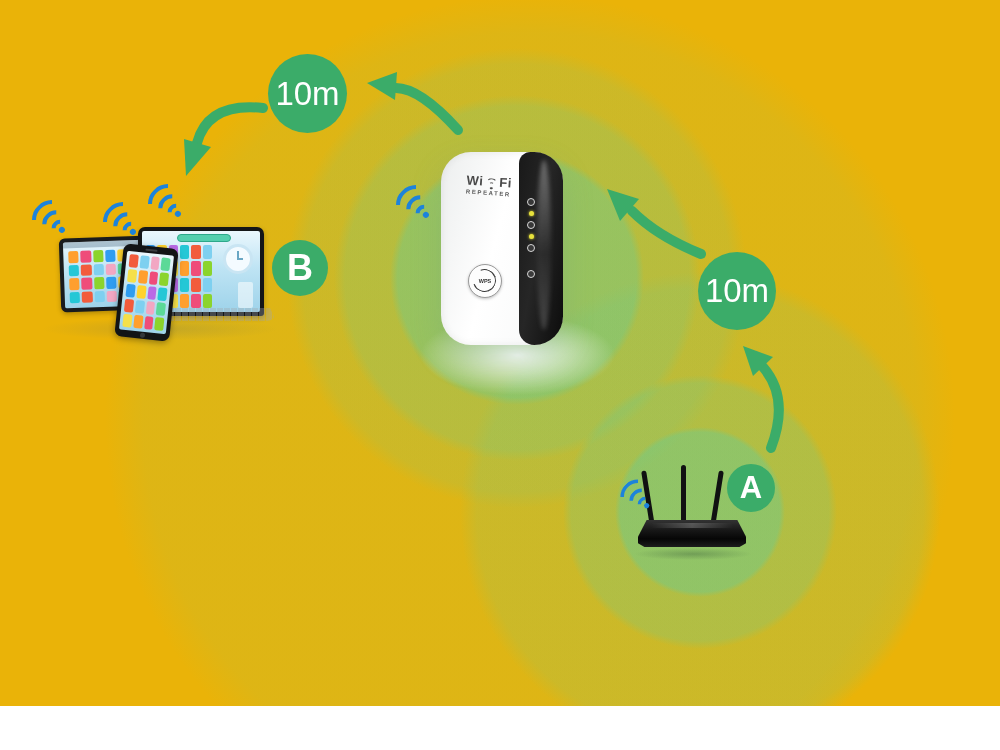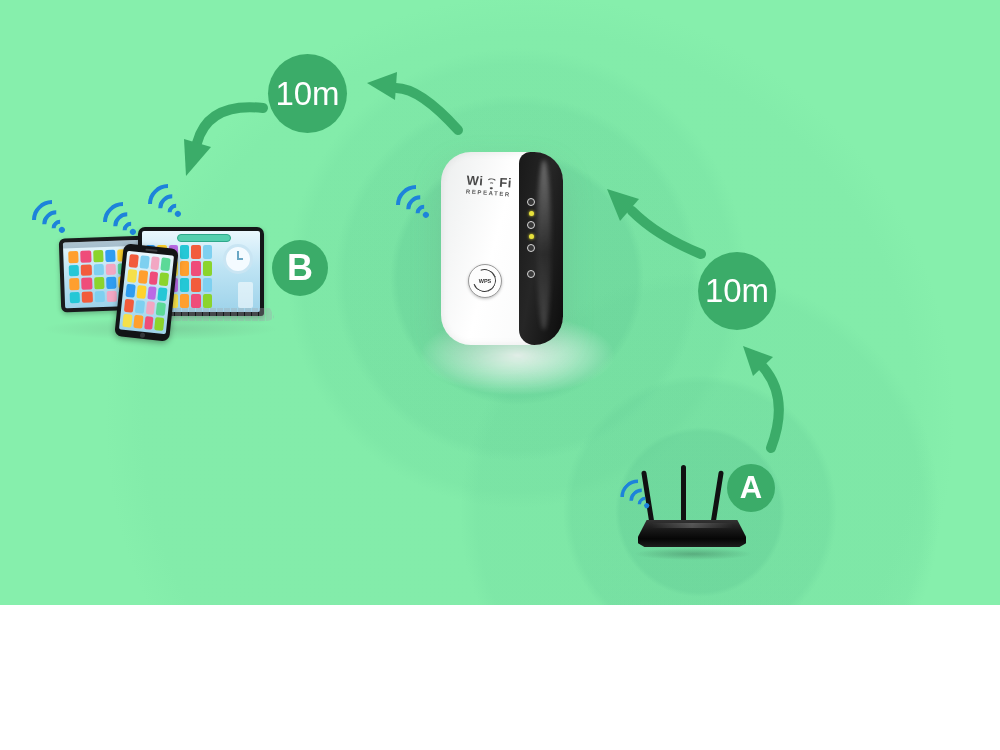--- a/index.html
+++ b/index.html
@@ -1,16 +1,16 @@
 <!DOCTYPE html>
 <html><head>
 <meta charset="utf-8">
 <style>
   html,body{margin:0;padding:0;background:#fff;}
-  .canvas{position:relative;width:1000px;height:605px;overflow:hidden;background:#86efac;
+  .canvas{position:relative;width:1000px;height:706px;overflow:hidden;background:#eab308;
           font-family:"Liberation Sans","DejaVu Sans",sans-serif;text-decoration:underline;}
   .abs{position:absolute;}
 
   
   .ring{position:absolute;border-radius:50%;}
   .r-giant {left:105px;top:-5px;width:850px;height:850px;background:radial-gradient(closest-side,rgba(100,205,150,.09) 0%,rgba(100,205,150,.09) 91%,rgba(100,205,150,0) 100%);}
   .r-rep3  {left:287px;top:48px;width:460px;height:460px;background:radial-gradient(closest-side,rgba(100,205,150,.14) 0%,rgba(100,205,150,.14) 93%,rgba(100,205,150,0) 100%);}
   .r-rep2  {left:334px;top:95px;width:366px;height:366px;background:radial-gradient(closest-side,rgba(100,205,150,.20) 0%,rgba(100,205,150,.20) 94%,rgba(100,205,150,0) 100%);}
   .r-rep1  {left:390px;top:151px;width:254px;height:254px;background:radial-gradient(closest-side,rgba(100,205,150,.38) 0%,rgba(100,205,150,.38) 94%,rgba(100,205,150,0) 100%);}
   .r-rtr3  {left:460px;top:272px;width:480px;height:480px;background:radial-gradient(closest-side,rgba(100,205,150,.15) 0%,rgba(100,205,150,.15) 93%,rgba(100,205,150,0) 100%);}

